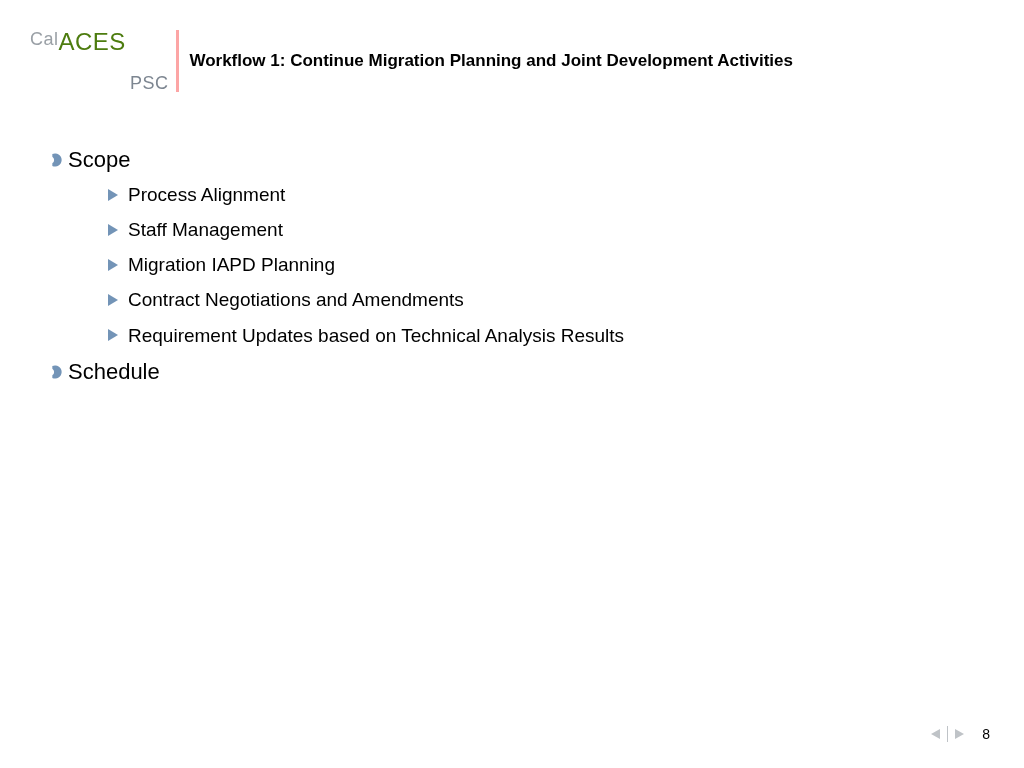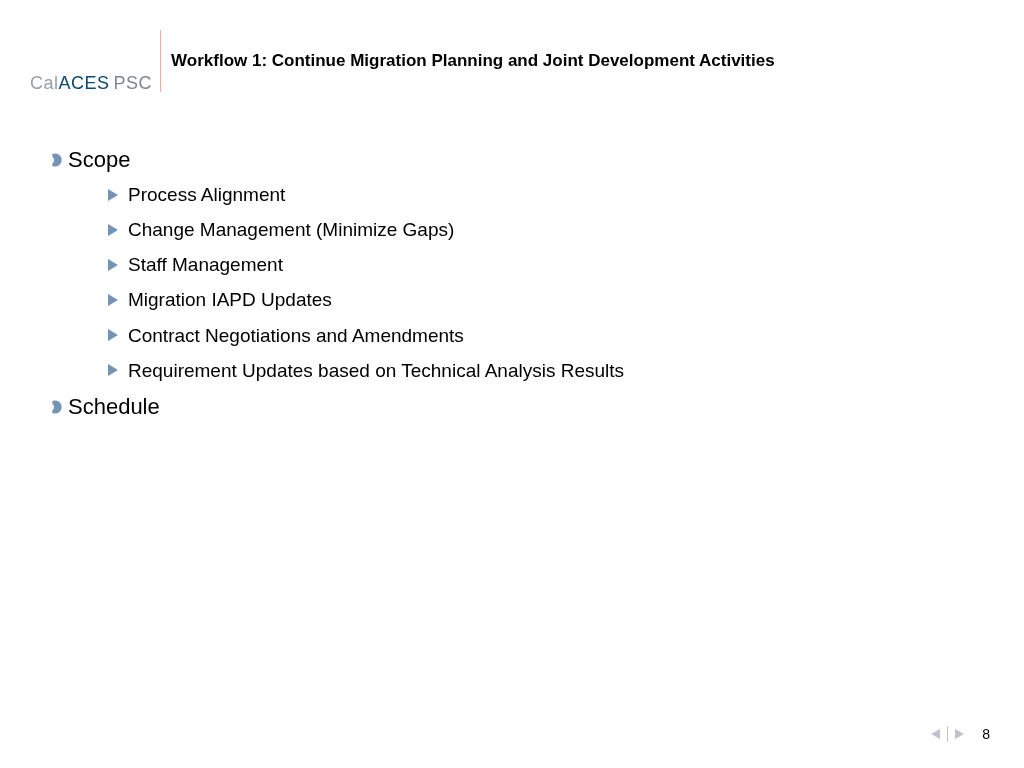--- a/index.html
+++ b/index.html
@@ -1,21 +1,21 @@
 <!DOCTYPE html>
 <html><head>
 <meta charset="utf-8">
 <style>
   * { margin: 0; padding: 0; box-sizing: border-box; }
   html, body { width: 1024px; height: 768px; background: #ffffff; font-family: "Century Gothic", "Avant Garde", sans-serif; color: #000; }
   .slide { position: relative; width: 1024px; height: 768px; padding: 30px 40px 40px 30px; }
   .header { display: flex; align-items: center; gap: 10px; margin-bottom: 55px; }
-  .logo { display: flex; align-items: flex-end; padding-right: 8px; border-right: 1px solid #fca5a5; line-height: 1; letter-spacing: 0.5px; }
+  .logo { display: flex; align-items: flex-start; padding-right: 8px; border-right: 3px solid #fca5a5; line-height: 1; letter-spacing: 0.5px; }
   .logo-part1 { color: #9aa0a6; font-size: 18px; font-weight: 400; }
-  .logo-part2 { color: #0c4a6e; font-size: 18px; font-weight: 400; }
+  .logo-part2 { color: #4d7c0f; font-size: 24px; font-weight: 400; }
   .logo-part3 { color: #7d8691; font-size: 18px; font-weight: 400; margin-left: 4px; margin-top: 44px; }
   .title { font-size: 17px; font-weight: 700; color: #000; }
   .content { padding-left: 18px; text-align: center; }
   .section { margin-bottom: 6px; }
   .section-header { display: flex; align-items: center; font-size: 22px; color: #000; margin-bottom: 4px; }
   .sec-arrow { width: 18px; height: 18px; margin-right: 2px; display: inline-flex; align-items: center; justify-content: center; flex: 0 0 auto; }
   .sec-arrow svg { width: 16px; height: 16px; }
   .items { padding-left: 60px; }
   .item { display: flex; align-items: center; font-size: 19px; color: #000; line-height: 1.85; }
   .tri { width: 0; height: 0; border-top: 6px solid transparent; border-bottom: 6px solid transparent; border-left: 10px solid #7394b7; margin-right: 10px; flex: 0 0 auto; }
@@ -58,29 +58,25 @@
         </span>
         <span>Scope</span>
       </div>
       <div class="items">
         <div class="item">
             <span class="tri"></span>
             <span>Process Alignment</span>
           </div>
         <div class="item">
             <span class="tri"></span>
-            <span>Change Management (Minimize Gaps)</span>
-          </div>
-        <div class="item">
-            <span class="tri"></span>
             <span>Staff Management</span>
           </div>
         <div class="item">
             <span class="tri"></span>
-            <span>Migration IAPD Updates</span>
+            <span>Migration IAPD Planning</span>
           </div>
         <div class="item">
             <span class="tri"></span>
             <span>Contract Negotiations and Amendments</span>
           </div>
         <div class="item">
             <span class="tri"></span>
             <span>Requirement Updates based on Technical Analysis Results</span>
           </div>
       </div>

